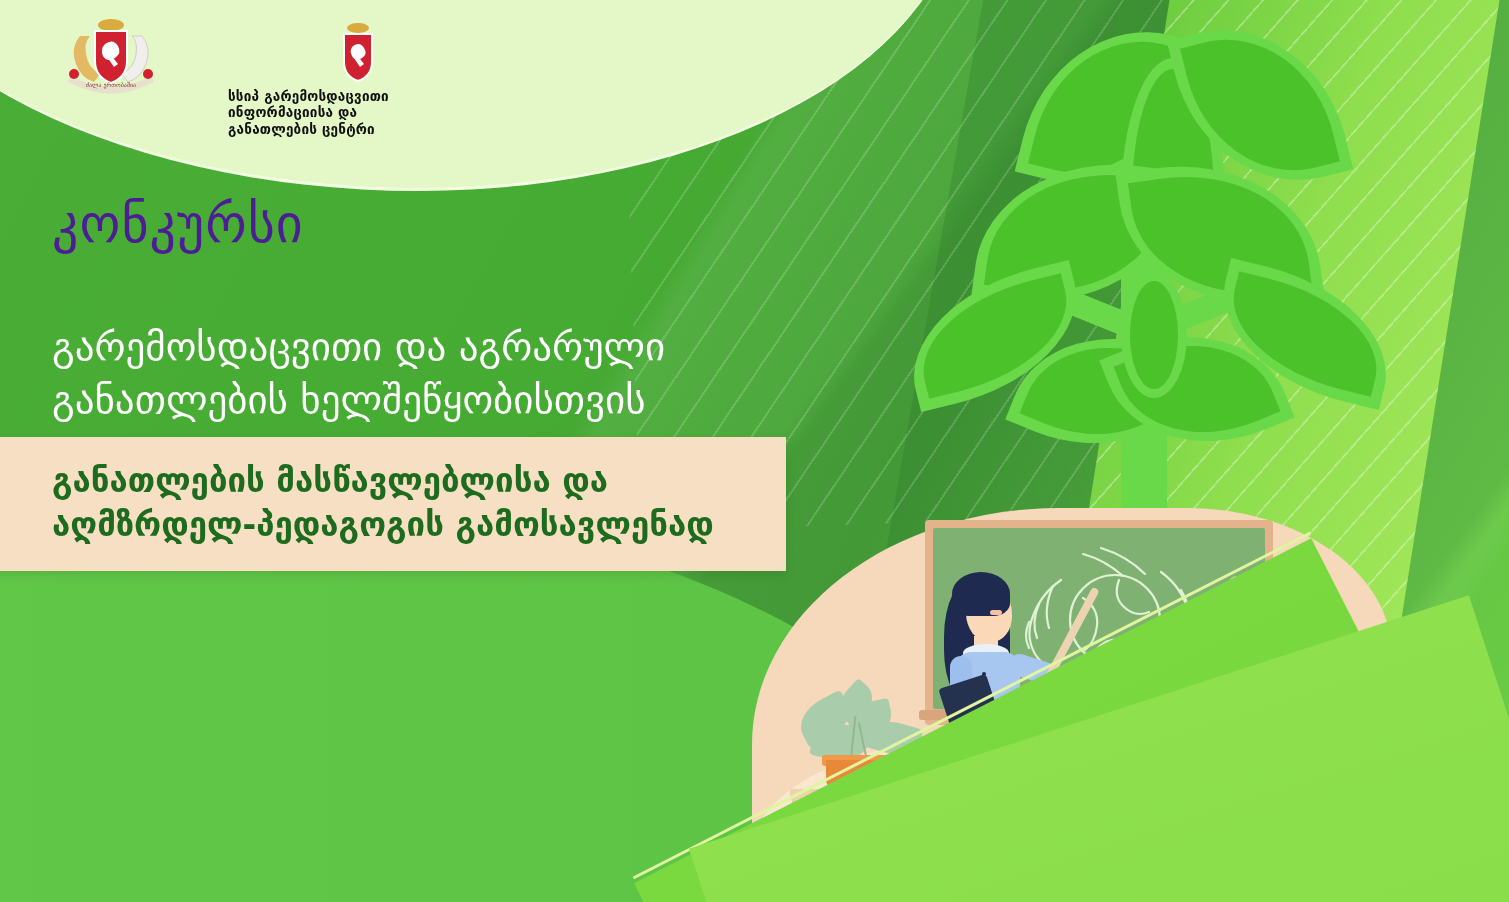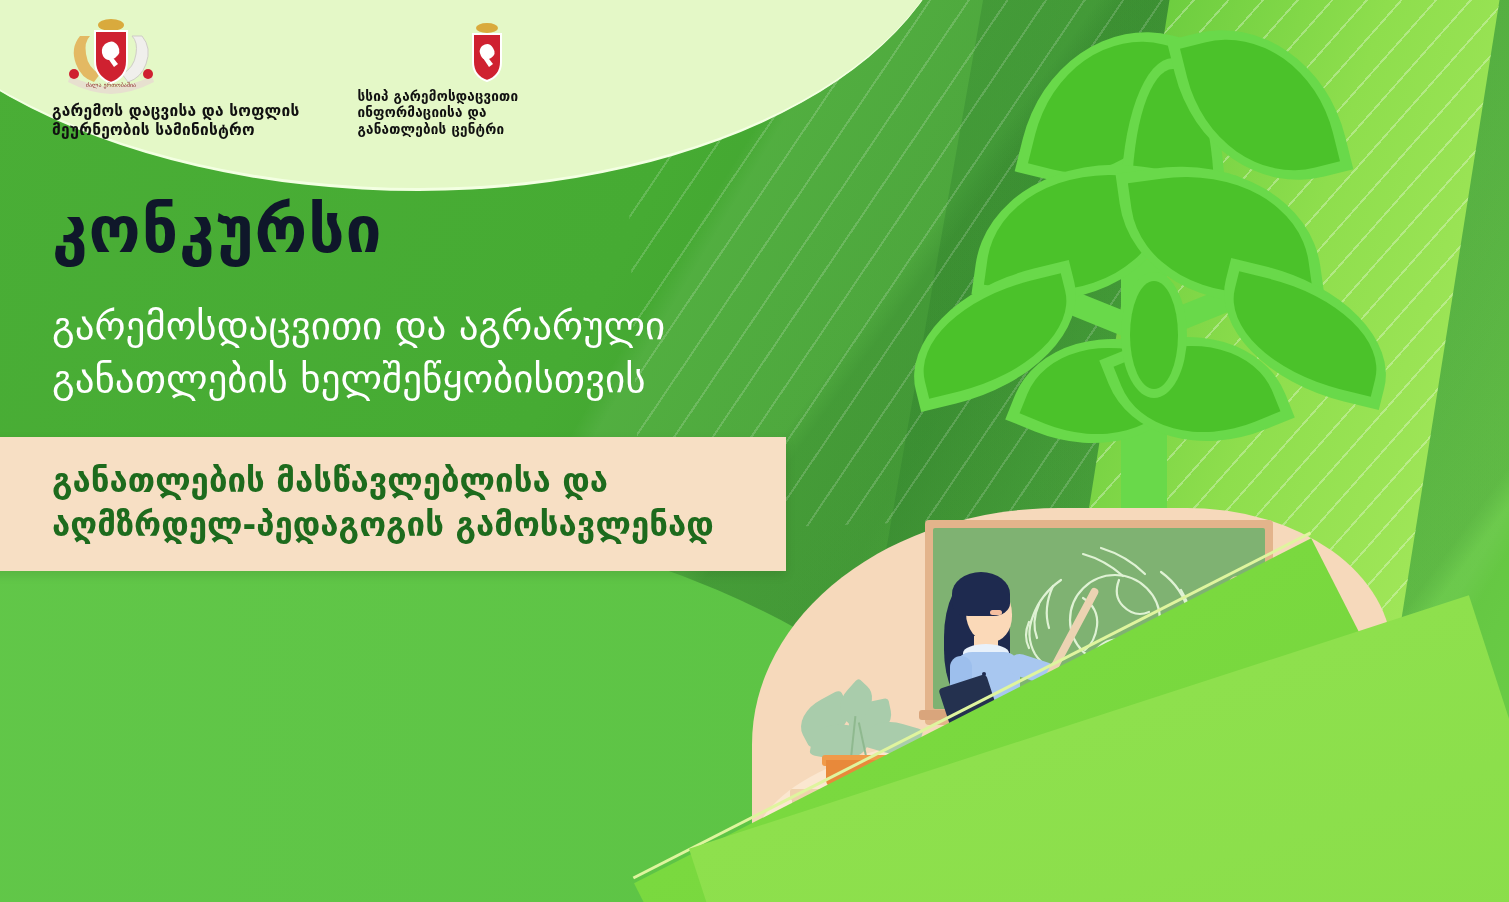--- a/index.html
+++ b/index.html
@@ -101,22 +101,22 @@
   .teacher{position:absolute;left:930px;top:570px;width:140px;height:332px;}
 
   
   .logo-row{position:absolute;left:52px;top:18px;display:flex;gap:58px;align-items:flex-start;}
   .logo-block{display:flex;flex-direction:column;align-items:flex-start;}
   .org-text{font-weight:bold;color:#111;line-height:1.22;letter-spacing:.2px;white-space:pre-line;}
   .org1{font-size:15.5px;margin-top:8px;}
   .org2{font-size:13.5px;margin-top:4px;}
 
   .headline{position:absolute;left:52px;top:198px;
-    color:#0f172a;font-size:64px;font-weight:bold;letter-spacing:1px;line-height:1;}
-  .subhead{position:absolute;left:52px;top:299px;color:#ffffff;
+    color:#4c1d95;font-size:52px;font-weight:normal;letter-spacing:1px;line-height:1;}
+  .subhead{position:absolute;left:52px;top:320px;color:#ffffff;
     font-size:39px;line-height:1.36;white-space:pre-line;}
 
   .banner{position:absolute;left:-14px;top:437px;width:800px;padding:22px 0 24px 0;
     background:#f7dfc4;box-shadow:0 4px 10px rgba(0,0,0,.10);}
   .banner-text{margin-left:66px;color:#1d6b1d;font-size:33px;font-weight:bold;
     line-height:1.34;white-space:pre-line;}
 
   .badge{position:absolute;left:105px;top:600px;padding:16px 38px 20px 38px;
     background:#21a02a;border-radius:16px;color:#ffffff;
     font-size:45px;font-weight:bold;letter-spacing:.5px;
@@ -295,22 +295,20 @@
           <path d="M90 18 q10 12 4 28 q-5 14 -18 18 l-6 -8 q12 -6 14 -20 q2 -12 -4 -18z" fill="#f0efec" stroke="#cfcdc6" stroke-width="1"></path>
           <path d="M43 13 h32 v30 q0 16 -16 22 q-16 -6 -16 -22z" fill="#cf2130" stroke="#ffffff" stroke-width="2"></path>
           <path d="M53 26 q8 -6 13 2 q4 7 -3 12 q-8 5 -12 -2 q-3 -7 2 -12z" fill="#ffffff"></path>
           <path d="M58 36 l8 10 l-4 3 l-7 -10z" fill="#ffffff"></path>
           <path d="M18 58 q20 10 41 11 q21 -1 41 -11 l2 6 q-21 11 -43 12 q-22 -1 -43 -12z" fill="#e7e0cf"></path>
           <text x="59" y="69" font-size="6" fill="#8d2b2b" text-anchor="middle" font-family="'DejaVu Sans',sans-serif">ძალა ერთობაშია</text>
           <circle cx="22" cy="56" r="5" fill="#cf2130"></circle>
           <circle cx="96" cy="56" r="5" fill="#cf2130"></circle>
         </svg>
       </div>
-      <div class="org-text org1">გარემოს დაცვისა და სოფლის
-მეურნეობის სამინისტრო</div>
     </div>
 
     <div class="logo-block" style="margin-top:4px;align-items:flex-end;">
       <div class="coa" style="width:62px;height:62px;">
         <svg width="62" height="62" viewBox="0 0 62 62">
           <ellipse cx="31" cy="6" rx="11" ry="5" fill="#d9aa3d"></ellipse>
           <rect x="26" y="4" width="10" height="4" fill="#d9aa3d"></rect>
           <path d="M17 12 h28 v28 q0 14 -14 19 q-14 -5 -14 -19z" fill="#cf2130" stroke="#ffffff" stroke-width="2"></path>
           <path d="M26 24 q7 -5 11 2 q4 6 -2 10 q-7 4 -10 -2 q-3 -6 1 -10z" fill="#ffffff"></path>
           <path d="M30 33 l7 9 l-4 3 l-6 -9z" fill="#ffffff"></path>

